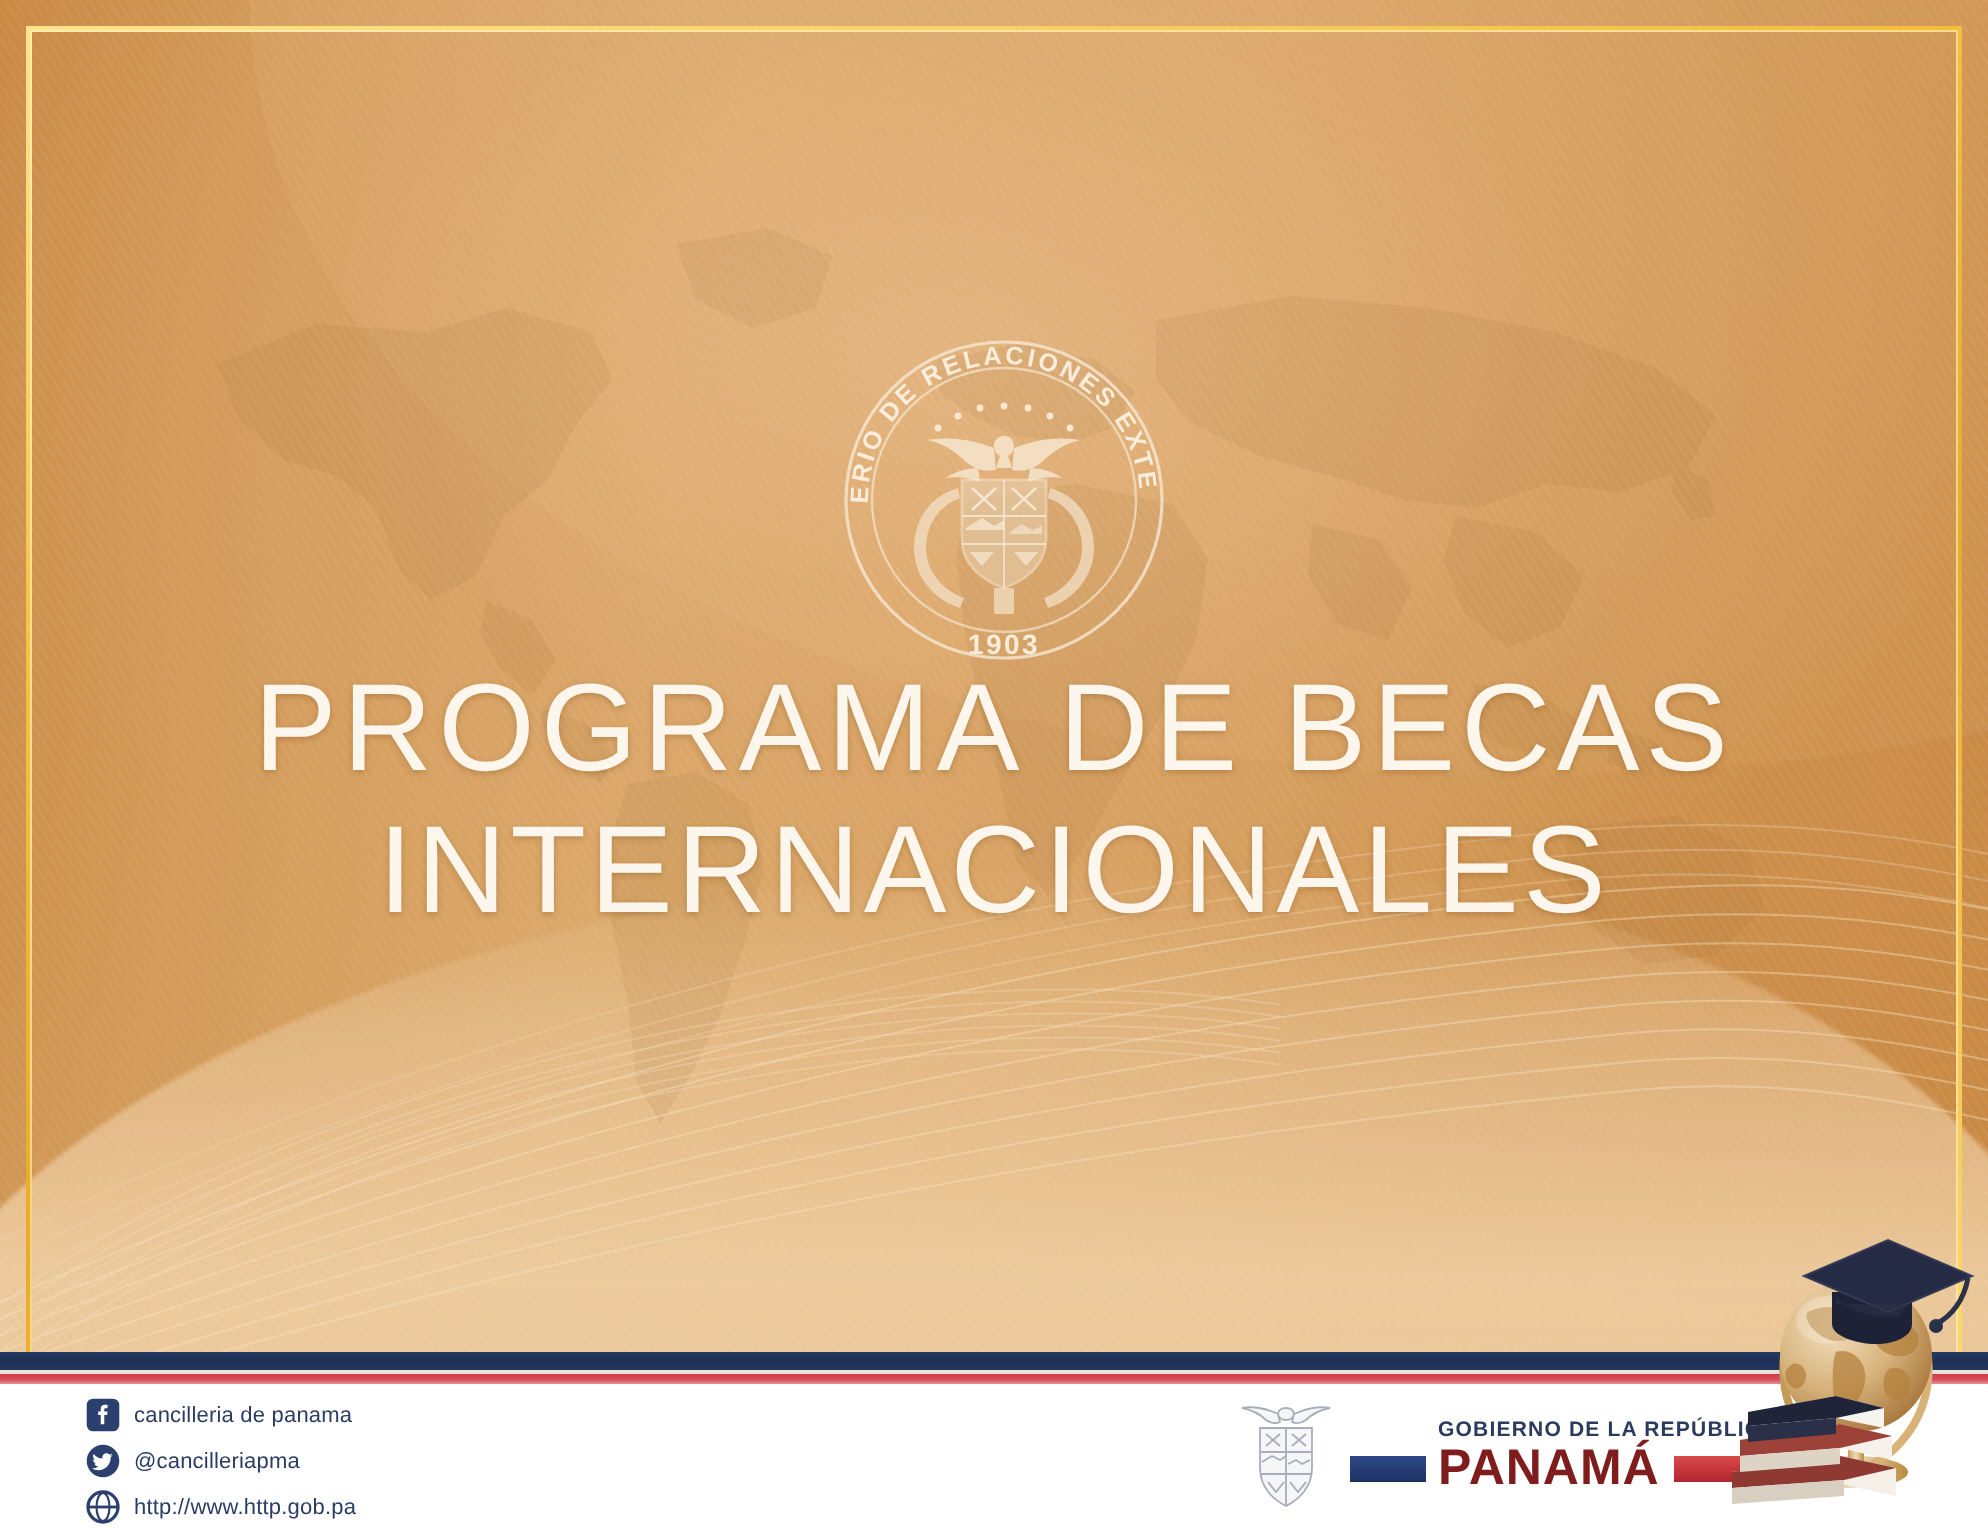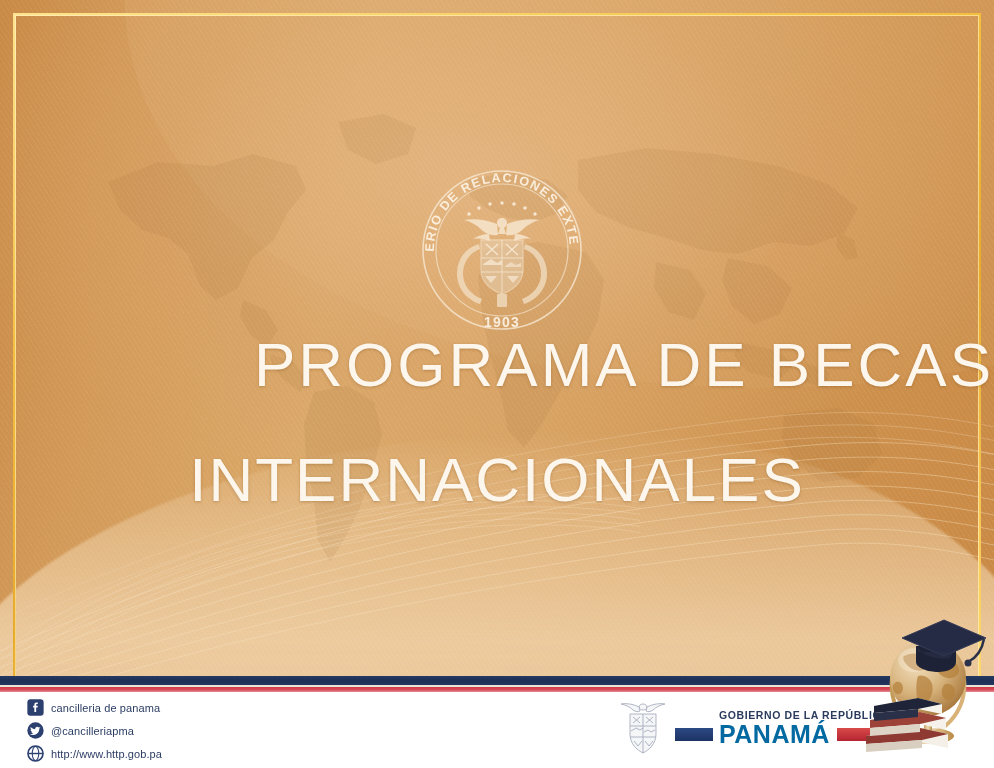--- a/index.html
+++ b/index.html
@@ -94,22 +94,22 @@
     position:absolute;
     left:0; top:330px; width:994px;
     text-align:center;
     color:#fdf6ec;
     font-weight:300;
     letter-spacing:2px;
     line-height:1.14;
     text-shadow:0 1px 3px rgba(120,72,20,0.35);
   }
   .title-line { font-size:62px; display:block; }
-  .title-line.l1 { letter-spacing:3px;text-align:right; }
-  .title-line.l2 { letter-spacing:2px;margin-top:44px; }
+  .title-line.l1 { letter-spacing:3px; }
+  .title-line.l2 { letter-spacing:2px; }
 
   
   .stripe-navy {
     position:absolute; left:0; top:676px; width:994px; height:9px;
     background:linear-gradient(180deg,#253a63 0%,#1d2f54 50%,#223560 100%);
   }
   .stripe-gap {
     position:absolute; left:0; top:685px; width:994px; height:2px;
     background:#e9e3da;
   }
@@ -124,20 +124,21 @@
     background:#ffffff;
   }
 
   .social {
     position:absolute; left:27px; top:5px;
   }
   .social-row {
     display:flex; align-items:center;
     height:21px;
     margin-bottom:2px;
+    margin-left:16px;
   }
   .social-ico {
     width:17px; height:17px;
     flex:0 0 17px;
     margin-right:7px;
     display:block;
   }
   .social-txt {
     font-size:11px;
     color:#2b3c63;
@@ -163,21 +164,21 @@
   }
   .gov-line2row { display:flex; align-items:center; }
   .gov-bar-blue {
     width:38px; height:13px;
     background:linear-gradient(180deg,#2d4a86,#1d3263);
     margin-right:6px;
     flex:0 0 38px;
   }
   .gov-panama {
     font-size:25px; font-weight:bold;
-    color:#0369a1; letter-spacing:0.5px;
+    color:#7f1d1d; letter-spacing:0.5px;
     line-height:1;
   }
   .gov-bar-red {
     width:36px; height:13px;
     background:linear-gradient(180deg,#d94a4a,#b32430);
     margin-left:7px;
     flex:0 0 36px;
   }
 
   

